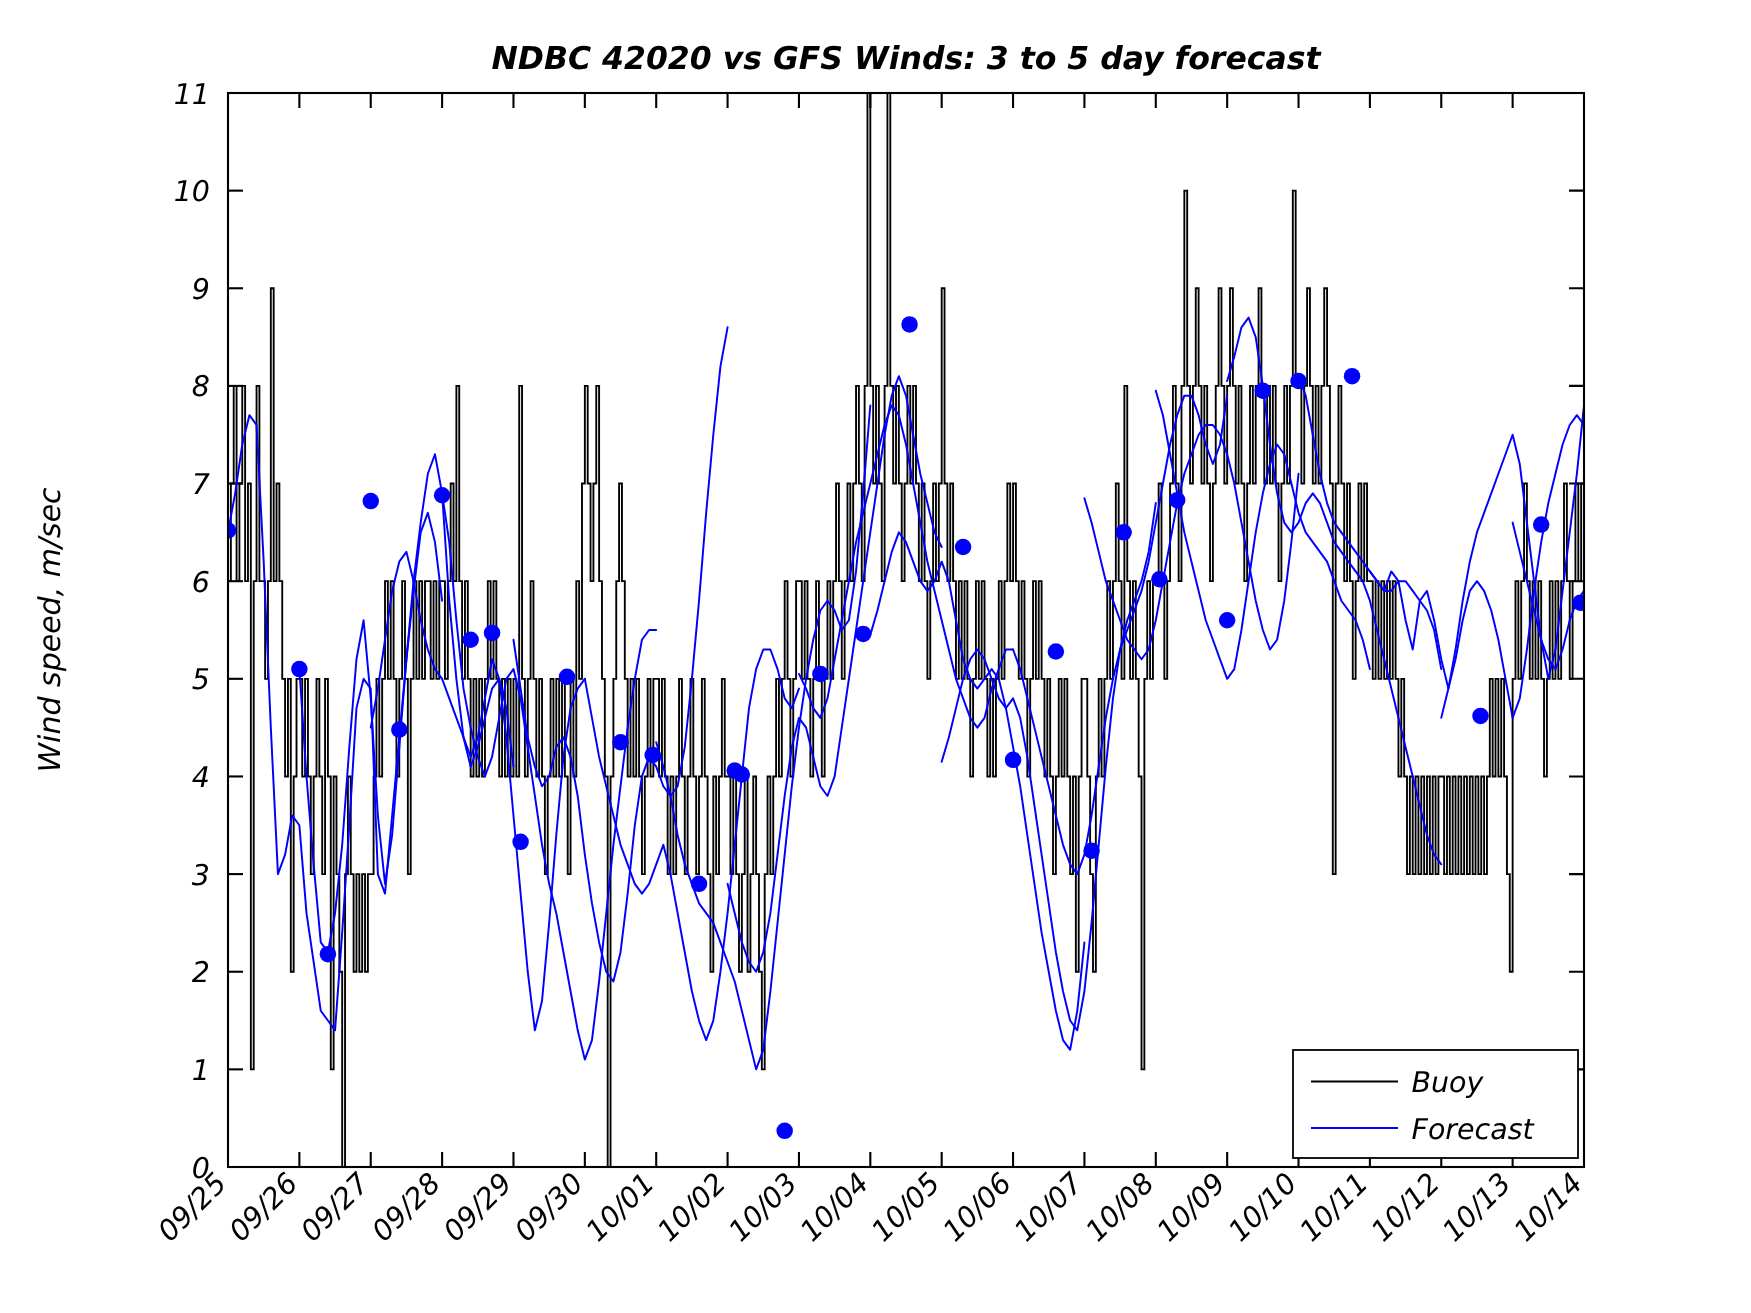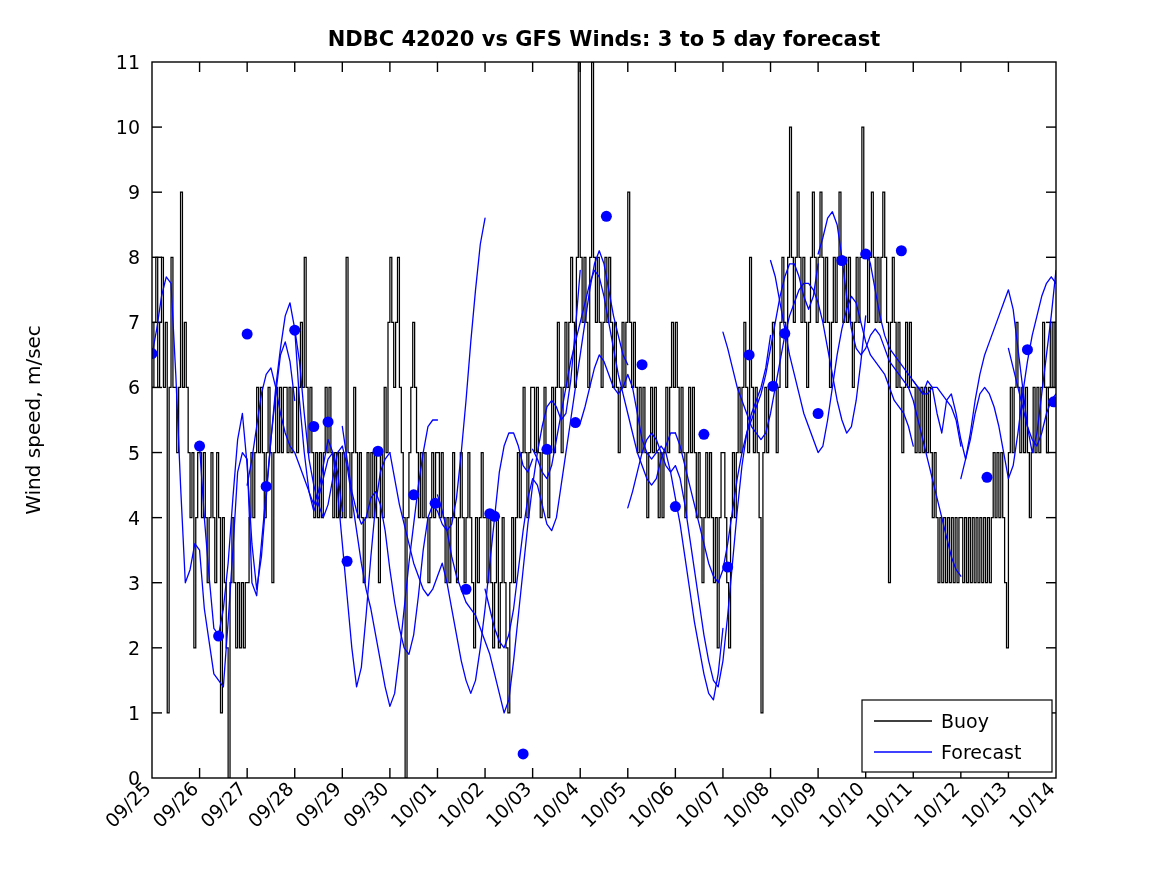--- a/index.html
+++ b/index.html
@@ -11,20 +11,21 @@
     width: 1167px;
     height: 875px;
     font-family: "DejaVu Sans", "Liberation Sans", sans-serif;
     overflow: hidden;
   }
   #figure {
     position: relative;
     width: 1167px;
     height: 799px;
     background: #ffffff;
+    font-style: italic;
   }
   svg.plot {
     display: block;
     width: 1167px;
     height: 875px;
   }
   .chart-title {
     font-family: "DejaVu Sans", "Liberation Sans", sans-serif;
     font-size: 21px;
     font-weight: bold;

